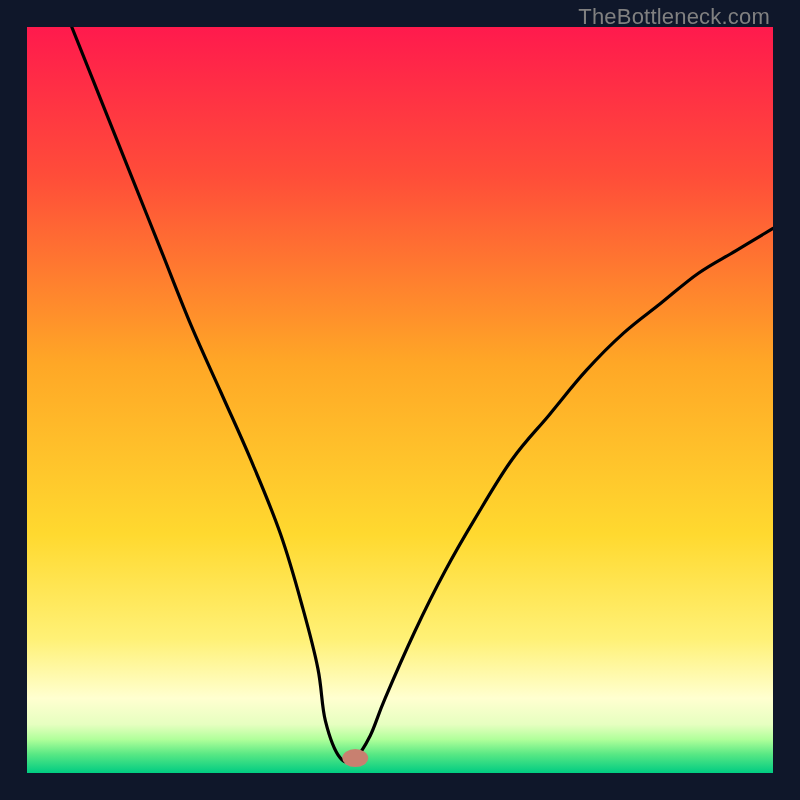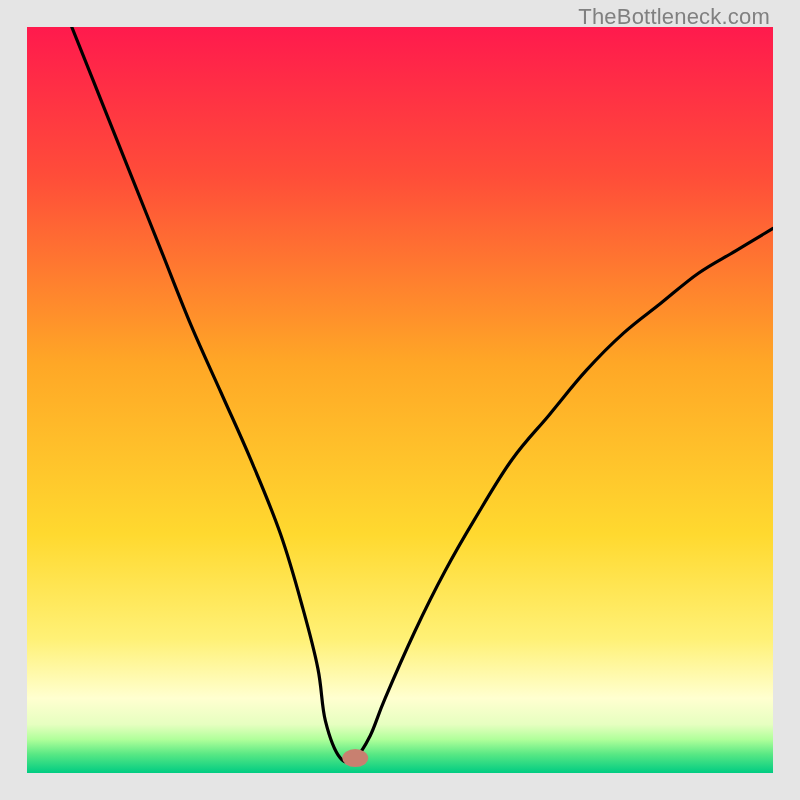--- a/index.html
+++ b/index.html
@@ -7,21 +7,21 @@
     padding: 0;
     width: 800px;
     height: 800px;
     overflow: hidden;
     background: #000;
     font-family: Arial, Helvetica, sans-serif;
   }
   .frame {
     position: absolute;
     inset: 0;
-    background: #e5e5e5;
+    background: #0f172a;
   }
   .plot-wrap {
     position: absolute;
     left: 27px;
     top: 27px;
     width: 746px;
     height: 746px;
     background: #fff;
   }
   .watermark {

